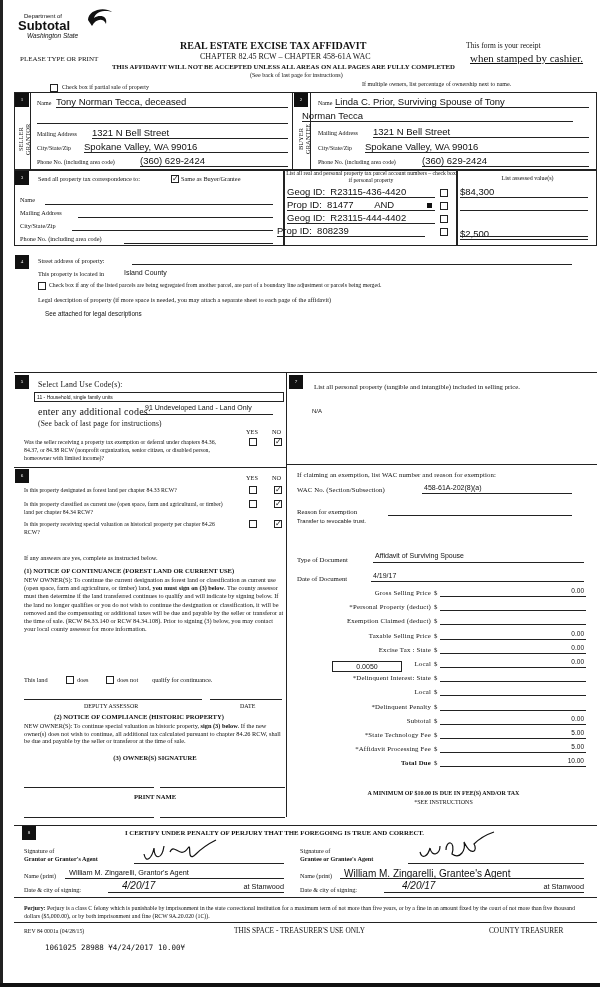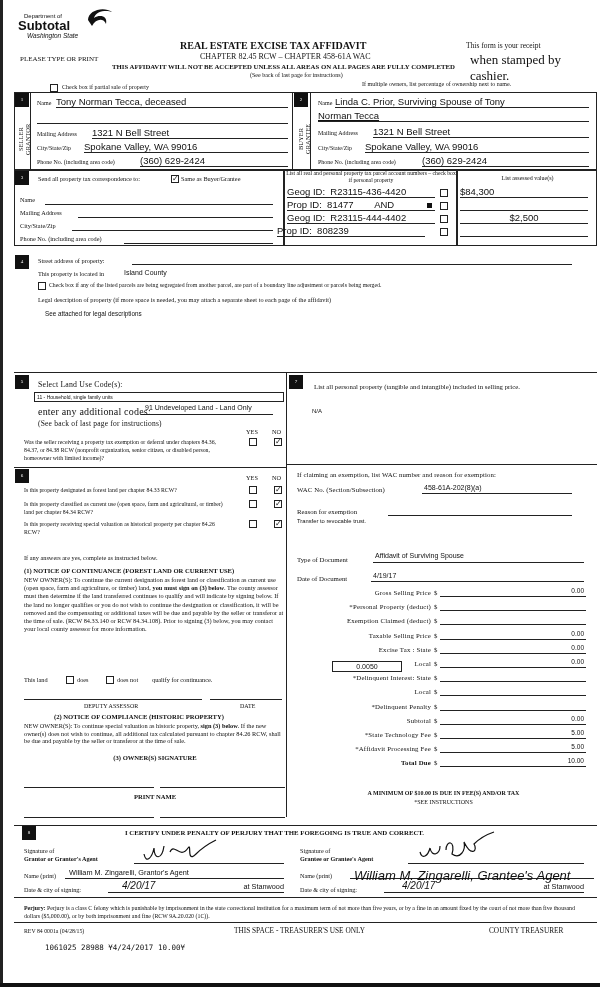--- a/index.html
+++ b/index.html
@@ -32,21 +32,21 @@
     </svg>
 </div>
 <div class="abs sans" style="left:24px;top:13px;font-size:6px;">Department of</div>
 <div class="abs sans b" style="left:18px;top:19px;font-size:13px;line-height:13px;">Subtotal</div>
 <div class="abs sans" style="left:27px;top:32px;font-size:6.5px;font-style:italic;">Washington State</div>
 
 <div class="abs b" style="left:180px;top:40px;font-size:10px;">REAL ESTATE EXCISE TAX AFFIDAVIT</div>
 <div class="abs" style="left:200px;top:52px;font-size:8px;">CHAPTER 82.45 RCW – CHAPTER 458-61A WAC</div>
 <div class="abs" style="left:20px;top:55px;font-size:7px;">PLEASE TYPE OR PRINT</div>
 <div class="abs" style="left:466px;top:41px;font-size:7.5px;">This form is your receipt</div>
-<div class="abs" style="left:470px;top:52px;font-size:13px;">when stamped by cashier.</div>
+<div class="abs" style="left:470px;top:52px;font-size:11px;text-decoration:underline;">when stamped by cashier.</div>
 <div class="abs b" style="left:112px;top:63px;font-size:6.8px;">THIS AFFIDAVIT WILL NOT BE ACCEPTED UNLESS ALL AREAS ON ALL PAGES ARE FULLY COMPLETED</div>
 <div class="abs" style="left:250px;top:72px;font-size:6px;">(See back of last page for instructions)</div>
 <span class="cb" style="left:50px;top:84px;"></span>
 <div class="abs" style="left:62px;top:84px;font-size:6px;">Check box if partial sale of property</div>
 <div class="abs" style="left:362px;top:81px;font-size:6px;">If multiple owners, list percentage of ownership next to name.</div>
 
 <div class="abs box" style="left:14px;top:92px;width:583px;height:78px;"></div>
 <div class="abs" style="left:292px;top:92px;width:1px;height:78px;background:#222;"></div>
 
 <div class="abs num" style="left:15px;top:93px;">1</div>
@@ -60,21 +60,21 @@
 <div class="abs" style="left:37px;top:145px;font-size:6px;">City/State/Zip</div>
 <div class="abs line hand" style="left:84px;top:141px;width:204px;height:12px;">Spokane Valley, WA  99016</div>
 <div class="abs" style="left:37px;top:159px;font-size:6px;">Phone No. (including area code)</div>
 <div class="abs line hand" style="left:140px;top:155px;width:148px;height:12px;">(360) 629-2424</div>
 
 <div class="abs num" style="left:294px;top:93px;">2</div>
 <div class="abs vert" style="left:297px;top:110px;height:58px;"><span>BUYER</span><br><span>GRANTEE</span></div>
 <div class="abs" style="left:310px;top:92px;width:1px;height:78px;background:#222;"></div>
 <div class="abs" style="left:318px;top:100px;font-size:6px;">Name</div>
 <div class="abs line hand" style="left:335px;top:96px;width:254px;height:12px;">Linda C. Prior, Surviving Spouse of Tony</div>
-<div class="abs line hand" style="left:318px;top:110px;width:271px;height:12px;text-decoration:underline;">Norman Tecca</div>
+<div class="abs line hand" style="left:302px;top:110px;width:271px;height:12px;">Norman Tecca</div>
 <div class="abs" style="left:318px;top:130px;font-size:6px;">Mailing Address</div>
 <div class="abs line hand" style="left:373px;top:126px;width:216px;height:12px;">1321 N Bell Street</div>
 <div class="abs" style="left:318px;top:145px;font-size:6px;">City/State/Zip</div>
 <div class="abs line hand" style="left:365px;top:141px;width:224px;height:12px;">Spokane Valley, WA  99016</div>
 <div class="abs" style="left:318px;top:159px;font-size:6px;">Phone No. (including area code)</div>
 <div class="abs line hand" style="left:422px;top:155px;width:167px;height:12px;">(360) 629-2424</div>
 
 <div class="abs box" style="left:14px;top:170px;width:270px;height:76px;"></div>
 <div class="abs num" style="left:15px;top:171px;">3</div>
 <div class="abs" style="left:38px;top:175px;font-size:6.3px;">Send all property tax correspondence to:</div>
@@ -98,21 +98,21 @@
 <span class="cb" style="left:440px;top:189px;"></span>
 <div class="abs line hand" style="left:460px;top:186px;width:128px;height:12px;">$84,300</div>
 
 <div class="abs line hand" style="left:287px;top:199px;width:148px;height:12px;white-space:pre;">Prop ID:  81477        AND</div>
 <div class="abs" style="left:427px;top:203px;width:5px;height:5px;background:#111;"></div>
 <span class="cb" style="left:440px;top:202px;"></span>
 <div class="abs line hand" style="left:460px;top:199px;width:128px;height:12px;"></div>
 
 <div class="abs line hand" style="left:287px;top:212px;width:148px;height:12px;white-space:pre;">Geog ID:  R23115-444-4402</div>
 <span class="cb" style="left:440px;top:215px;"></span>
-<div class="abs line hand" style="left:460px;top:212px;width:128px;height:12px;text-align:center;">$2,500</div>
+<div class="abs line hand" style="left:460px;top:228px;width:128px;height:12px;">$2,500</div>
 
 <div class="abs line hand" style="left:277px;top:225px;width:148px;height:12px;white-space:pre;">Prop ID:  808239</div>
 <span class="cb" style="left:440px;top:228px;"></span>
 <div class="abs line hand" style="left:460px;top:225px;width:128px;height:12px;"></div>
 
 <div class="abs num" style="left:15px;top:255px;">4</div>
 <div class="abs" style="left:38px;top:257px;font-size:6.3px;">Street address of property:</div>
 <div class="abs line" style="left:132px;top:257px;width:440px;height:8px;"></div>
 <div class="abs" style="left:38px;top:270px;font-size:6.3px;">This property is located in</div>
 <div class="abs sans" style="left:124px;top:269px;font-size:7px;">Island County</div>
@@ -260,21 +260,21 @@
 
 <div class="abs" style="left:300px;top:847px;font-size:6.2px;">Signature of</div>
 <div class="abs b" style="left:300px;top:855px;font-size:6.2px;">Grantee or Grantee's Agent</div>
 <div class="abs line" style="left:408px;top:856px;width:176px;height:8px;"></div>
 <div class="abs" style="left:416px;top:830px;">
   <svg width="80" height="34" viewBox="0 0 80 34">
       <path d="M4 22 C6 30, 12 26, 14 18 C16 28, 24 24, 24 16 M30 20 C30 10, 40 10, 36 24 C44 30, 50 20, 48 12 C56 28, 62 20, 58 14 C64 8, 72 4, 78 2" fill="none" stroke="#111" stroke-width="1.2"></path>
     </svg>
 </div>
 <div class="abs" style="left:300px;top:872px;font-size:6.2px;">Name (print)</div>
-<div class="abs line sans" style="left:350px;top:868px;width:244px;height:11px;font-size:13px;padding-left:4px;font-style:italic;">William M. Zingarelli, Grantee's Agent</div>
+<div class="abs line sans" style="left:340px;top:868px;width:244px;height:11px;font-size:10px;padding-left:4px;">William M. Zingarelli, Grantee's Agent</div>
 <div class="abs" style="left:300px;top:886px;font-size:6.2px;">Date &amp; city of signing:</div>
 <div class="abs line" style="left:384px;top:880px;width:200px;height:13px;">
   <span class="abs sans" style="left:18px;top:0px;font-size:10px;font-style:italic;">4/20/17</span>
   <span class="abs sans" style="right:0px;top:2px;font-size:7.3px;">at Stanwood</span>
 </div>
 
 <div class="abs" style="left:14px;top:897px;width:583px;height:1px;background:#222;"></div>
 
 <div class="abs" style="left:24px;top:904px;width:566px;font-size:5.9px;line-height:8px;"><b>Perjury:</b><span> Perjury is a class C felony which is punishable by imprisonment in the state correctional institution for a maximum term of not more than five years, or by a fine in an amount fixed by the court of not more than five thousand dollars ($5,000.00), or by both imprisonment and fine (RCW 9A.20.020 (1C)).</span></div>
 <div class="abs" style="left:14px;top:922px;width:583px;height:1px;background:#222;"></div>

